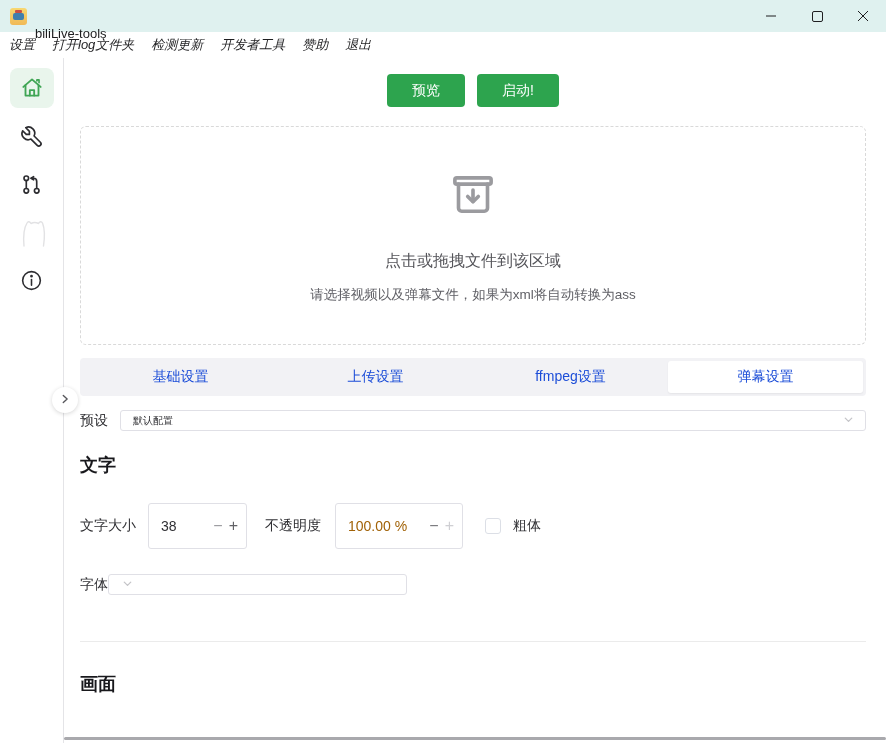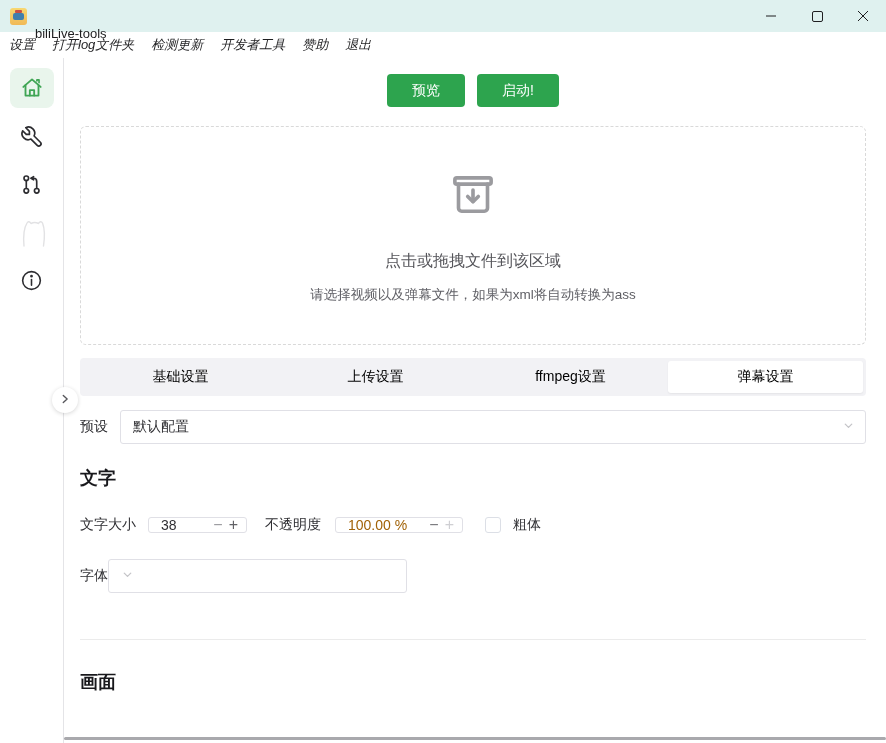--- a/index.html
+++ b/index.html
@@ -37,35 +37,35 @@
   .btn-green { background:#2da44e; color:#fff; border:none; border-radius:4px; font-size:14px; height:33px; padding:0 25px; cursor:pointer; font-family:inherit; }
 
   
   .upload { margin-top:19px; height:219px; border:1px dashed #d9d9d9; border-radius:6px; background:#fff; display:flex; flex-direction:column; align-items:center; justify-content:center; cursor:pointer; }
   .upload-icon { margin-bottom:22px; }
   .upload-line1 { font-size:16px; color:#55555a; margin-bottom:14px; }
   .upload-line2 { font-size:13.5px; color:#606066; }
 
   
   .tabs { margin-top:13px; height:38px; background:#f2f2f5; border-radius:4px; display:flex; padding:3px; }
-  .tab { flex:1; display:flex; align-items:center; justify-content:center; font-size:14px; color:#000000; border-radius:3px; cursor:pointer; }
+  .tab { flex:1; display:flex; align-items:center; justify-content:center; font-size:14px; color:#1d4ed8; border-radius:3px; cursor:pointer; }
   .tab.active { background:#fff; box-shadow:0 1px 2px rgba(0,0,0,.06); }
 
   
   .preset-row { margin-top:14px; display:flex; align-items:center; gap:12px; }
   .field-label { font-size:14px; color:#2f2f33; white-space:nowrap; }
-  .select { height:34px; border:1px solid #e0e0e6; border-radius:3px; background:#fff; display:flex; align-items:center; padding:0 10px 0 12px; font-size:14px; color:#2f2f33; cursor:pointer; }
+  .select { height:21px; border:1px solid #e0e0e6; border-radius:3px; background:#fff; display:flex; align-items:center; padding:0 10px 0 12px; font-size:10px; color:#2f2f33; cursor:pointer; }
   .select .sel-text { flex:1; }
   .select svg { flex:0 0 auto; }
   .preset-select { flex:1; }
 
   
   .section-title { font-size:18px; font-weight:bold; color:#18181c; margin-top:22px; }
   .controls-row { margin-top:26px; display:flex; align-items:center; }
-  .num-input { height:16px; border:1px solid #e0e0e6; border-radius:3px; display:flex; align-items:center; background:#fff; }
+  .num-input { height:46px; border:1px solid #e0e0e6; border-radius:3px; display:flex; align-items:center; background:#fff; }
   .num-input input { border:none; outline:none; font-size:14px; color:#2f2f33; font-family:inherit; padding-left:12px; width:100%; min-width:0; background:transparent; }
   .stepper { display:flex; align-items:center; padding-right:8px; gap:6px; }
   .step-btn { font-size:16px; line-height:1; cursor:pointer; user-select:none; }
   .font-row { margin-top:25px; display:flex; align-items:center; }
   .checkbox { width:16px; height:16px; border:1px solid #dcdfe6; border-radius:3px; background:#fff; cursor:pointer; }
   .divider { margin-top:46px; border-top:1px solid #ebebeb; }
 
   .hscrollbar { position:absolute; left:64px; right:0; bottom:3px; height:3px; background:#a9a9ad; border-radius:2px; }
 </style>
 </head>

